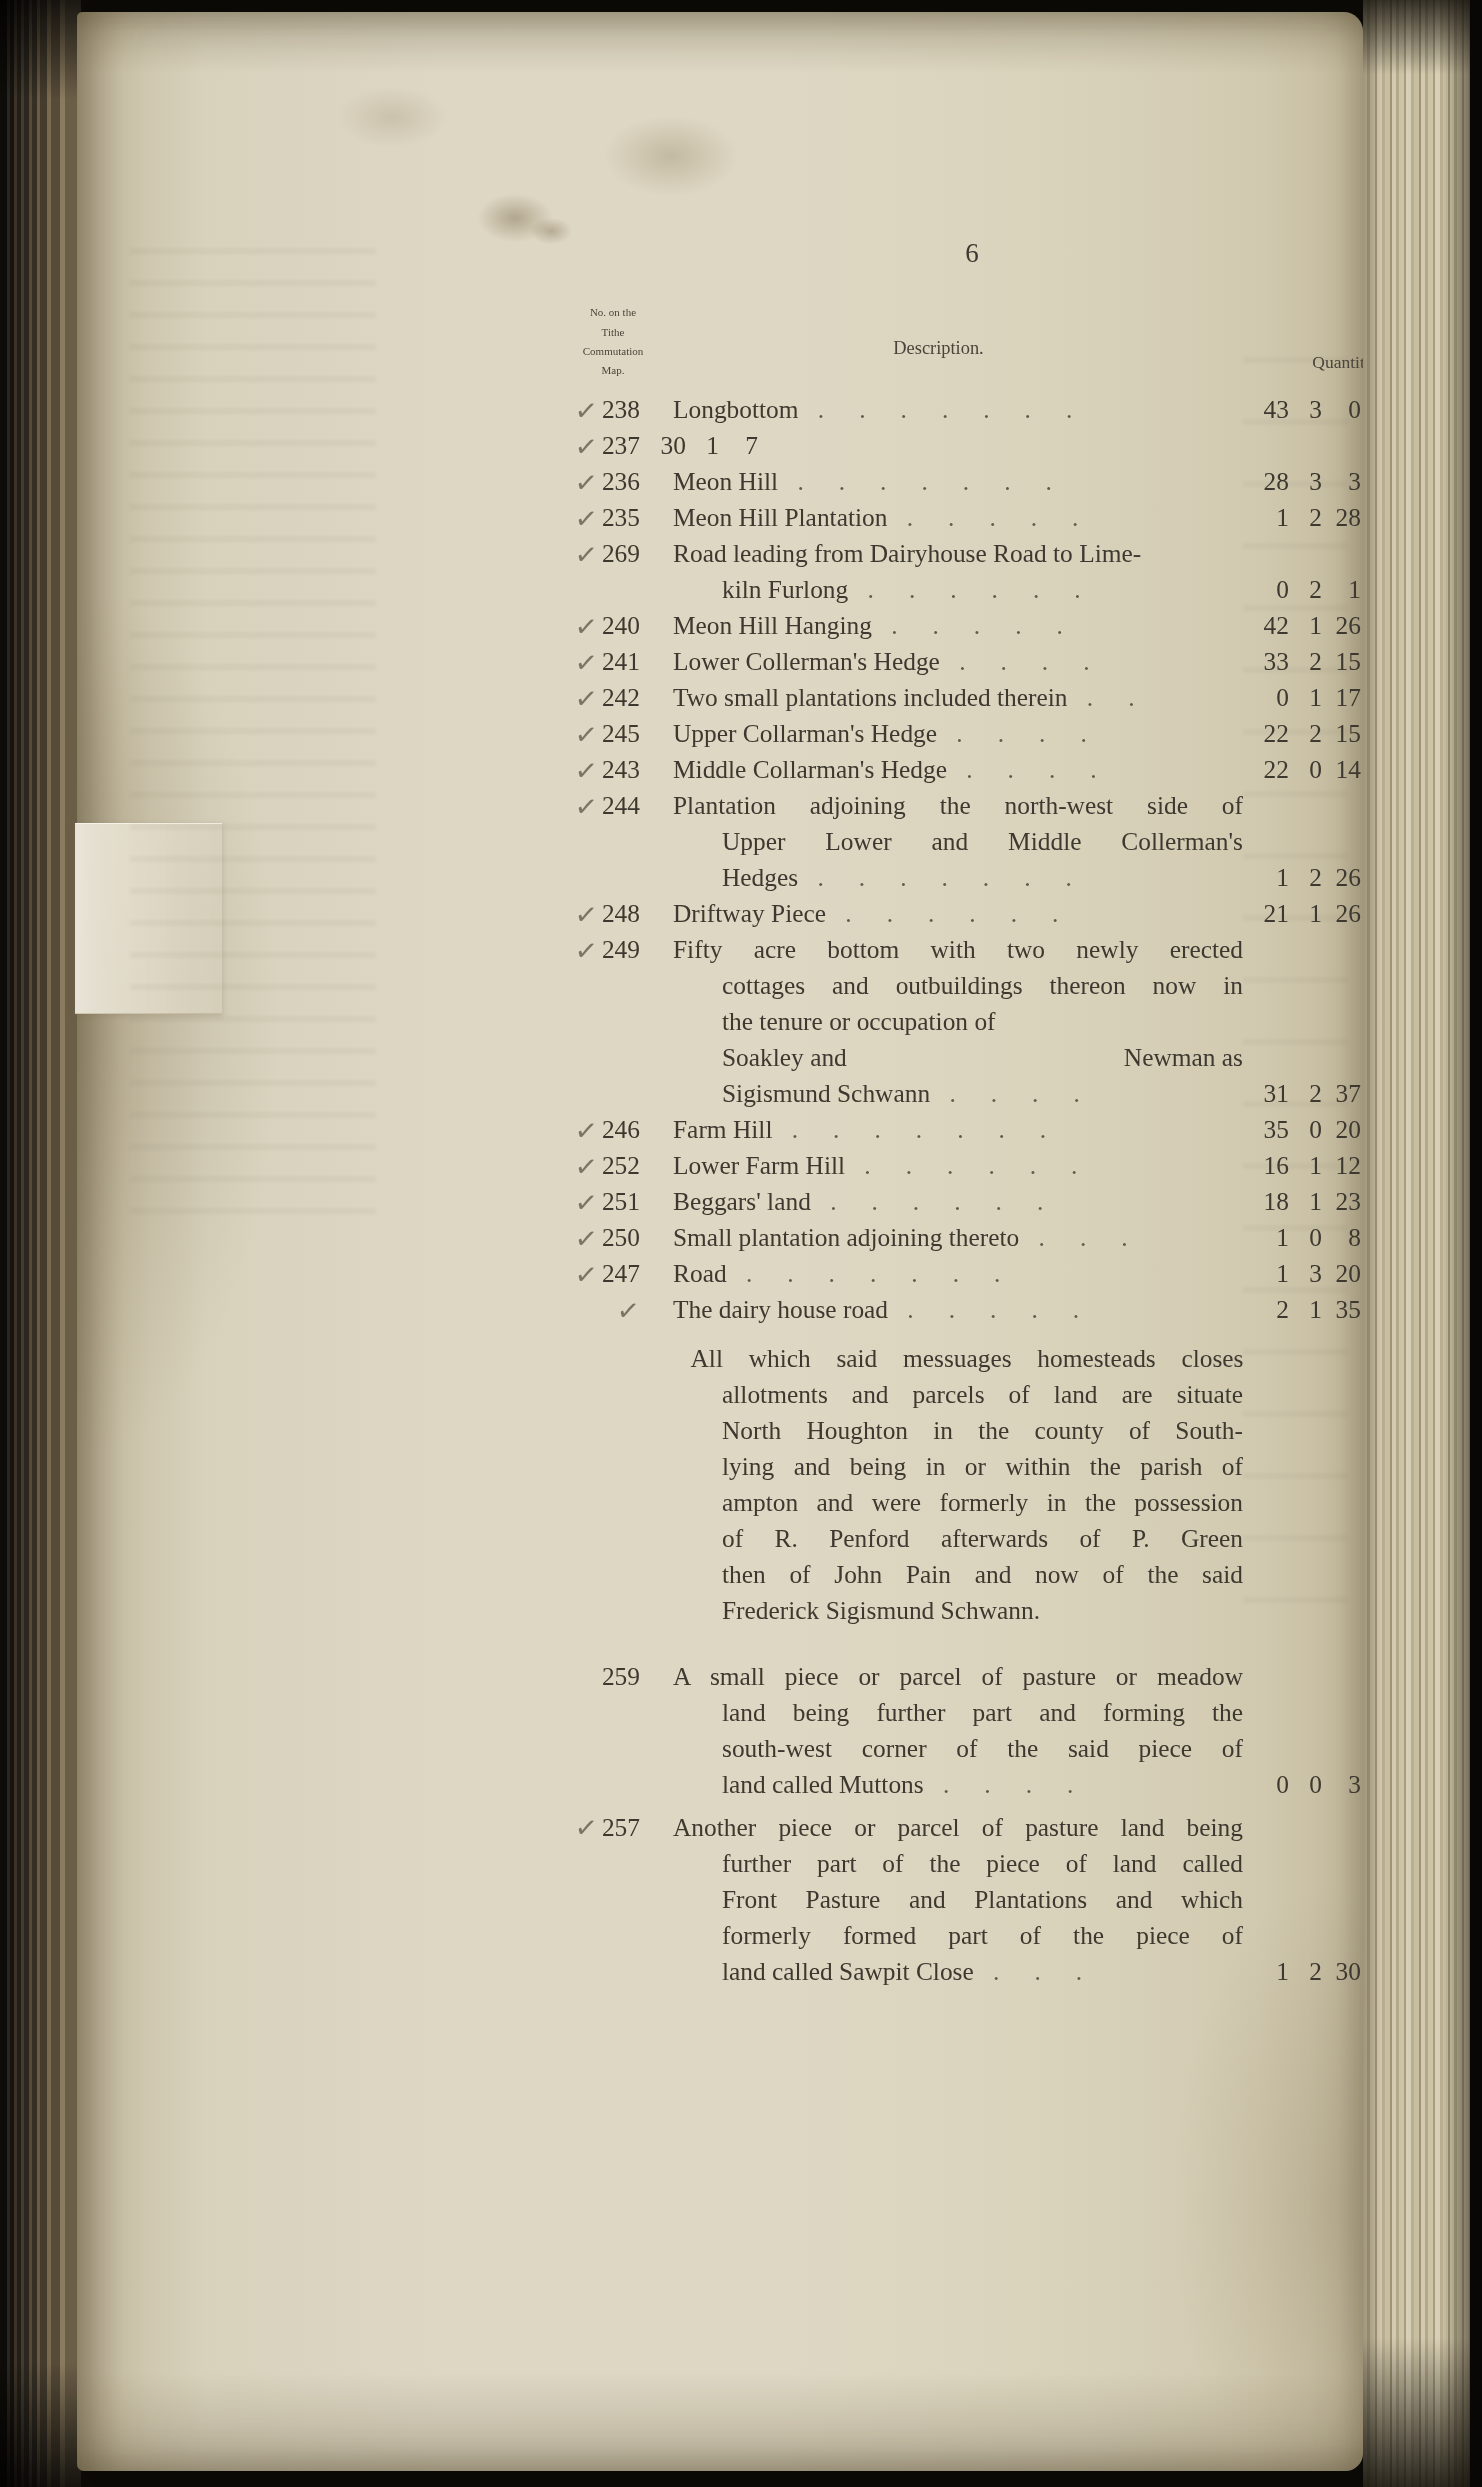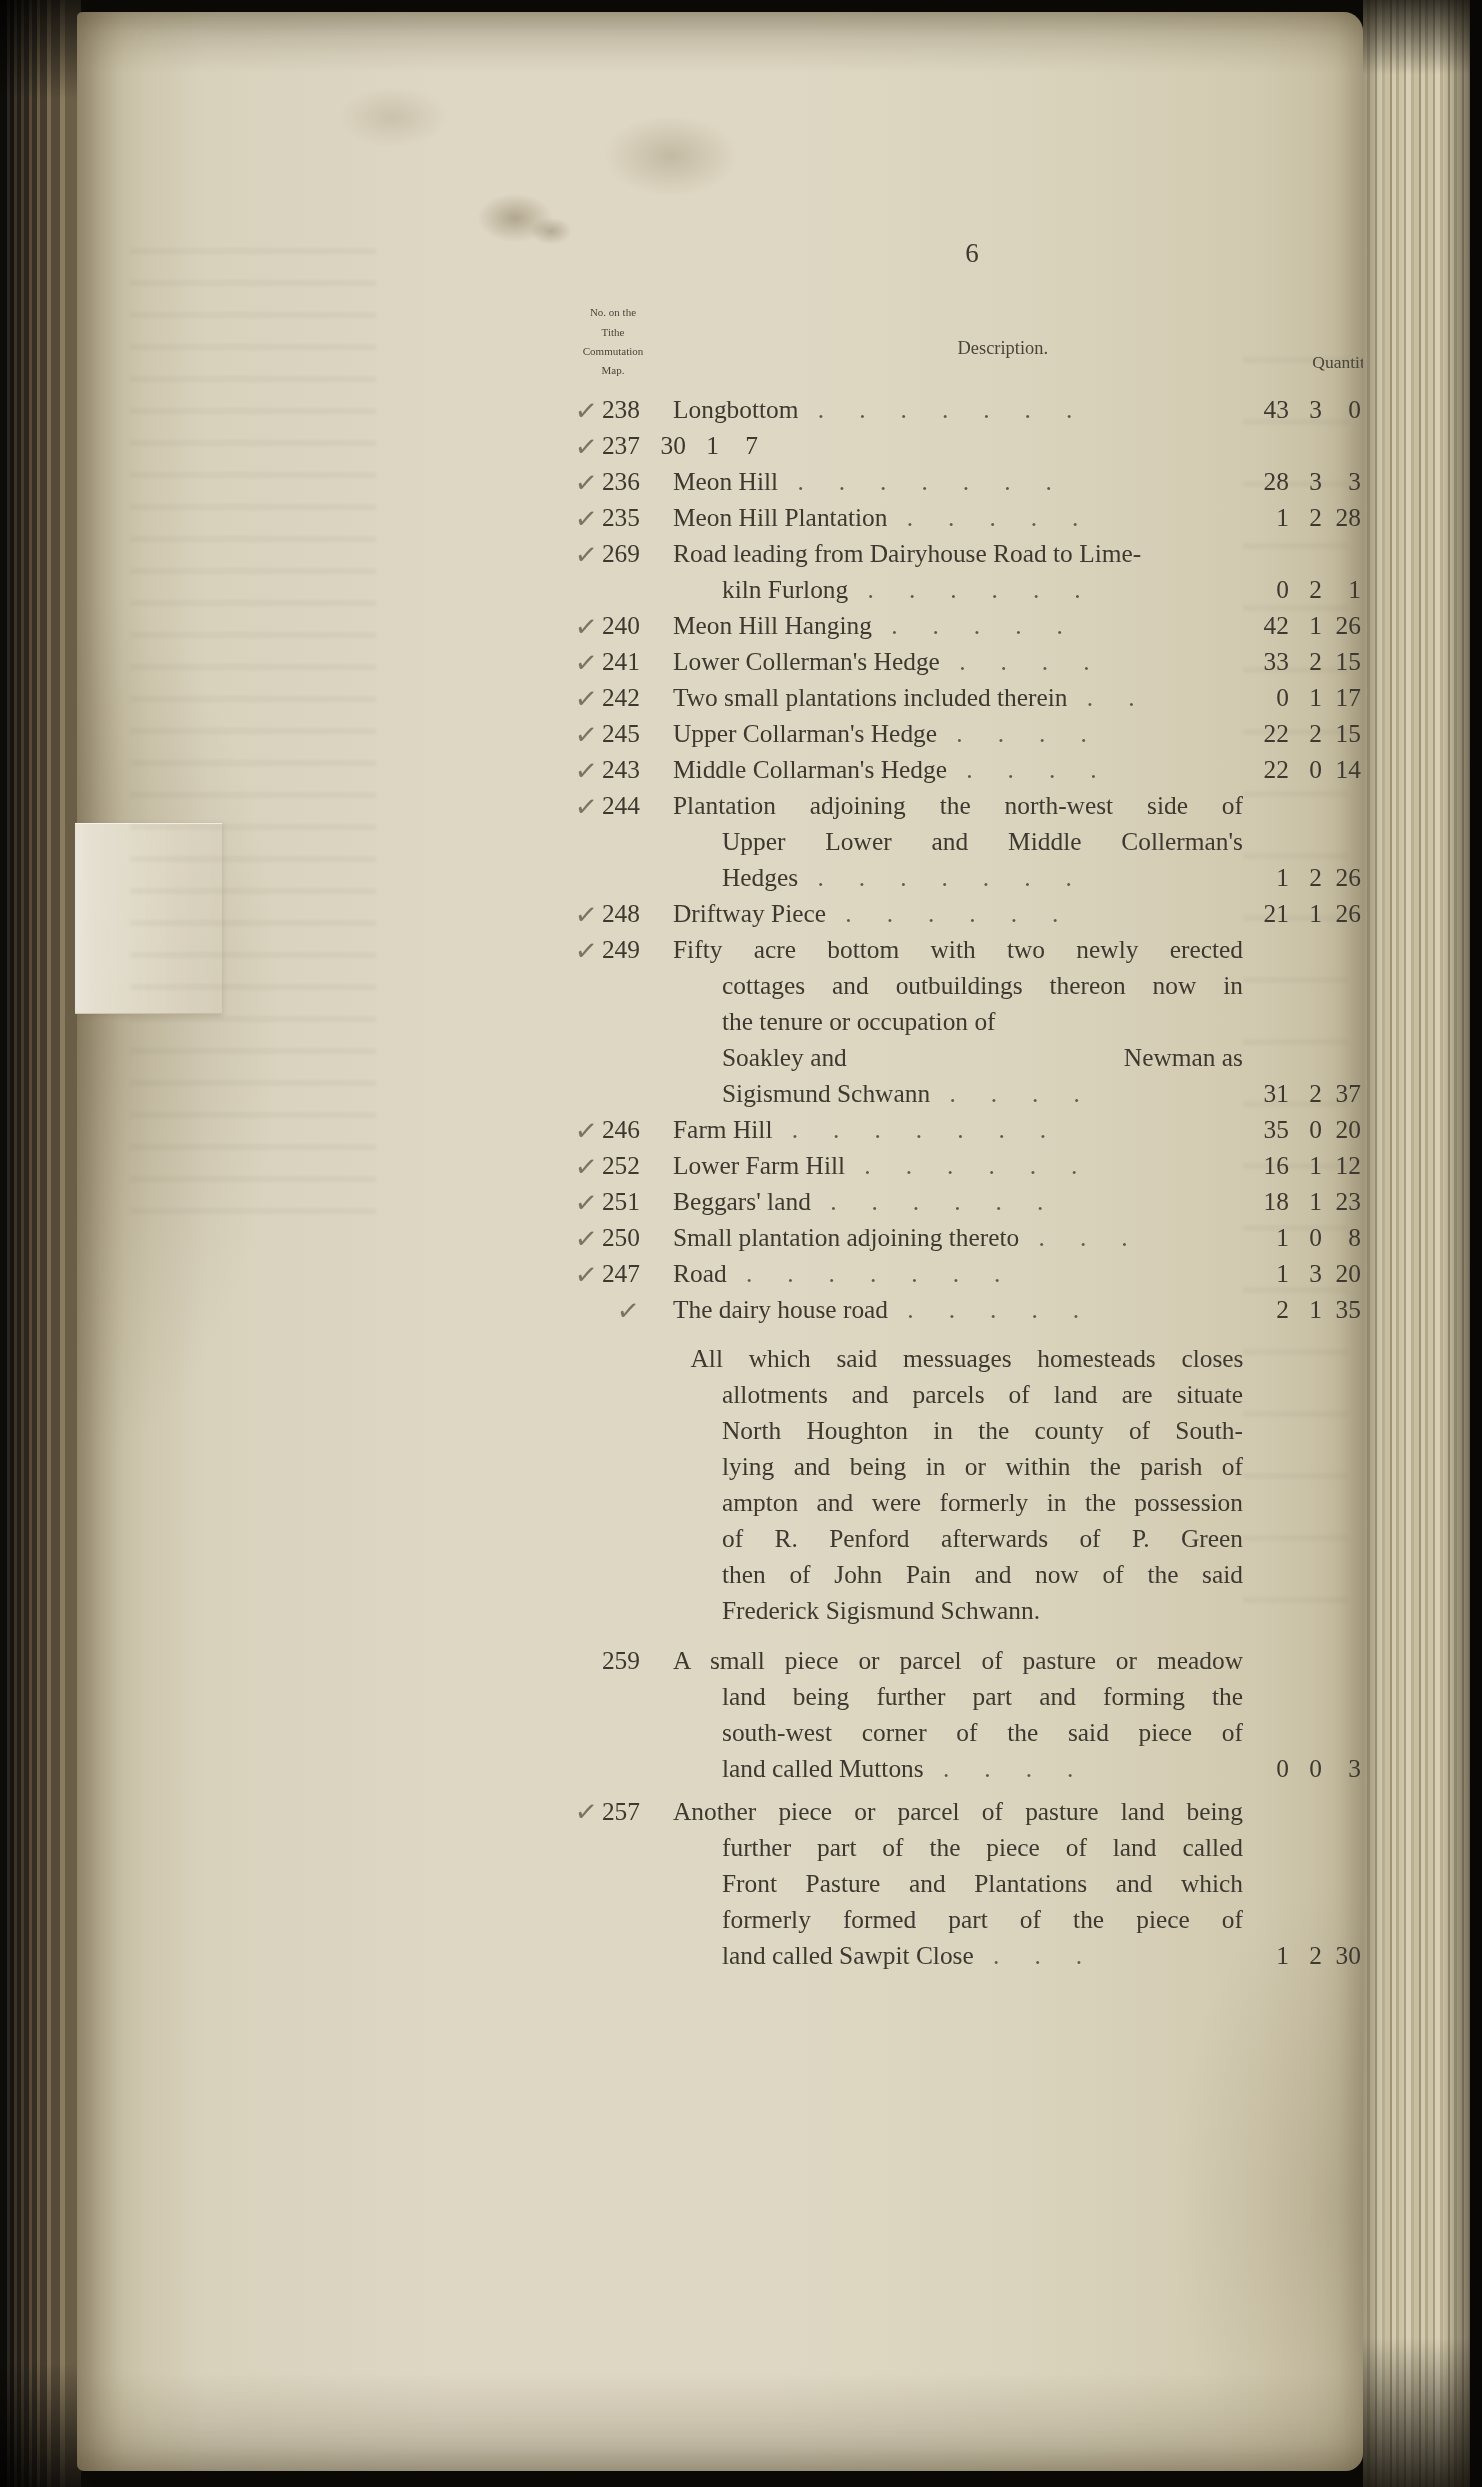--- a/index.html
+++ b/index.html
@@ -71,21 +71,21 @@
     left:1166px; top:289px; width:105px; height:1316px;
     background:repeating-linear-gradient(180deg, rgba(0,0,0,0) 0 56px, rgba(118,110,90,.13) 56px 62px);
   }
   
   .pagenum {
     position:absolute; left:860px; top:226px; width:70px; text-align:center;
     font-size:27px; color:#3e3930;
   }
   .hdr { position:absolute; color:#4a453b; }
   .hdr-no { left:455px; top:291px; width:162px; text-align:center; font-size:11px; line-height:19.3px; }
-  .hdr-desc { left:752px; top:326px; width:219px; text-align:right; font-size:18.4px; }
+  .hdr-desc { left:752px; top:326px; width:219px; text-align:center; font-size:18.4px; }
   .hdr-qty { left:1215px; top:340px; width:105px; text-align:center; font-size:17.5px; }
   .entries { position:absolute; left:467px; top:379px; width:817px; color:#3e3930; font-size:25.4px; }
   .line { display:flex; align-items:baseline; min-height:36px; line-height:36px; }
   .no-col {
     flex:0 0 96px; display:flex; justify-content:flex-end; align-items:baseline; gap:4.4px;
   }
   .check {
     font-size:27px; color:rgba(98,91,75,.8); transform:rotate(6deg);
     position:relative; top:1.8px; display:inline-block;
   }
@@ -480,21 +480,21 @@
         </div>
         <div class="line">
           <div class="no-col"></div>
           <div class="desc cont"><span>Frederick Sigismund Schwann.</span></div>
           <div class="qty">
             <span></span>
             <span></span>
             <span></span>
           </div>
         </div>
-        <div class="line" style="margin-top: 14px; align-items: center;">
+        <div class="line" style="margin-top: 30px; align-items: center;">
           <div class="no-col">
             <span>259</span>
           </div>
           <div class="desc just"><span>A small piece or parcel of pasture or meadow</span></div>
           <div class="qty">
             <span></span>
             <span></span>
             <span></span>
           </div>
         </div>

